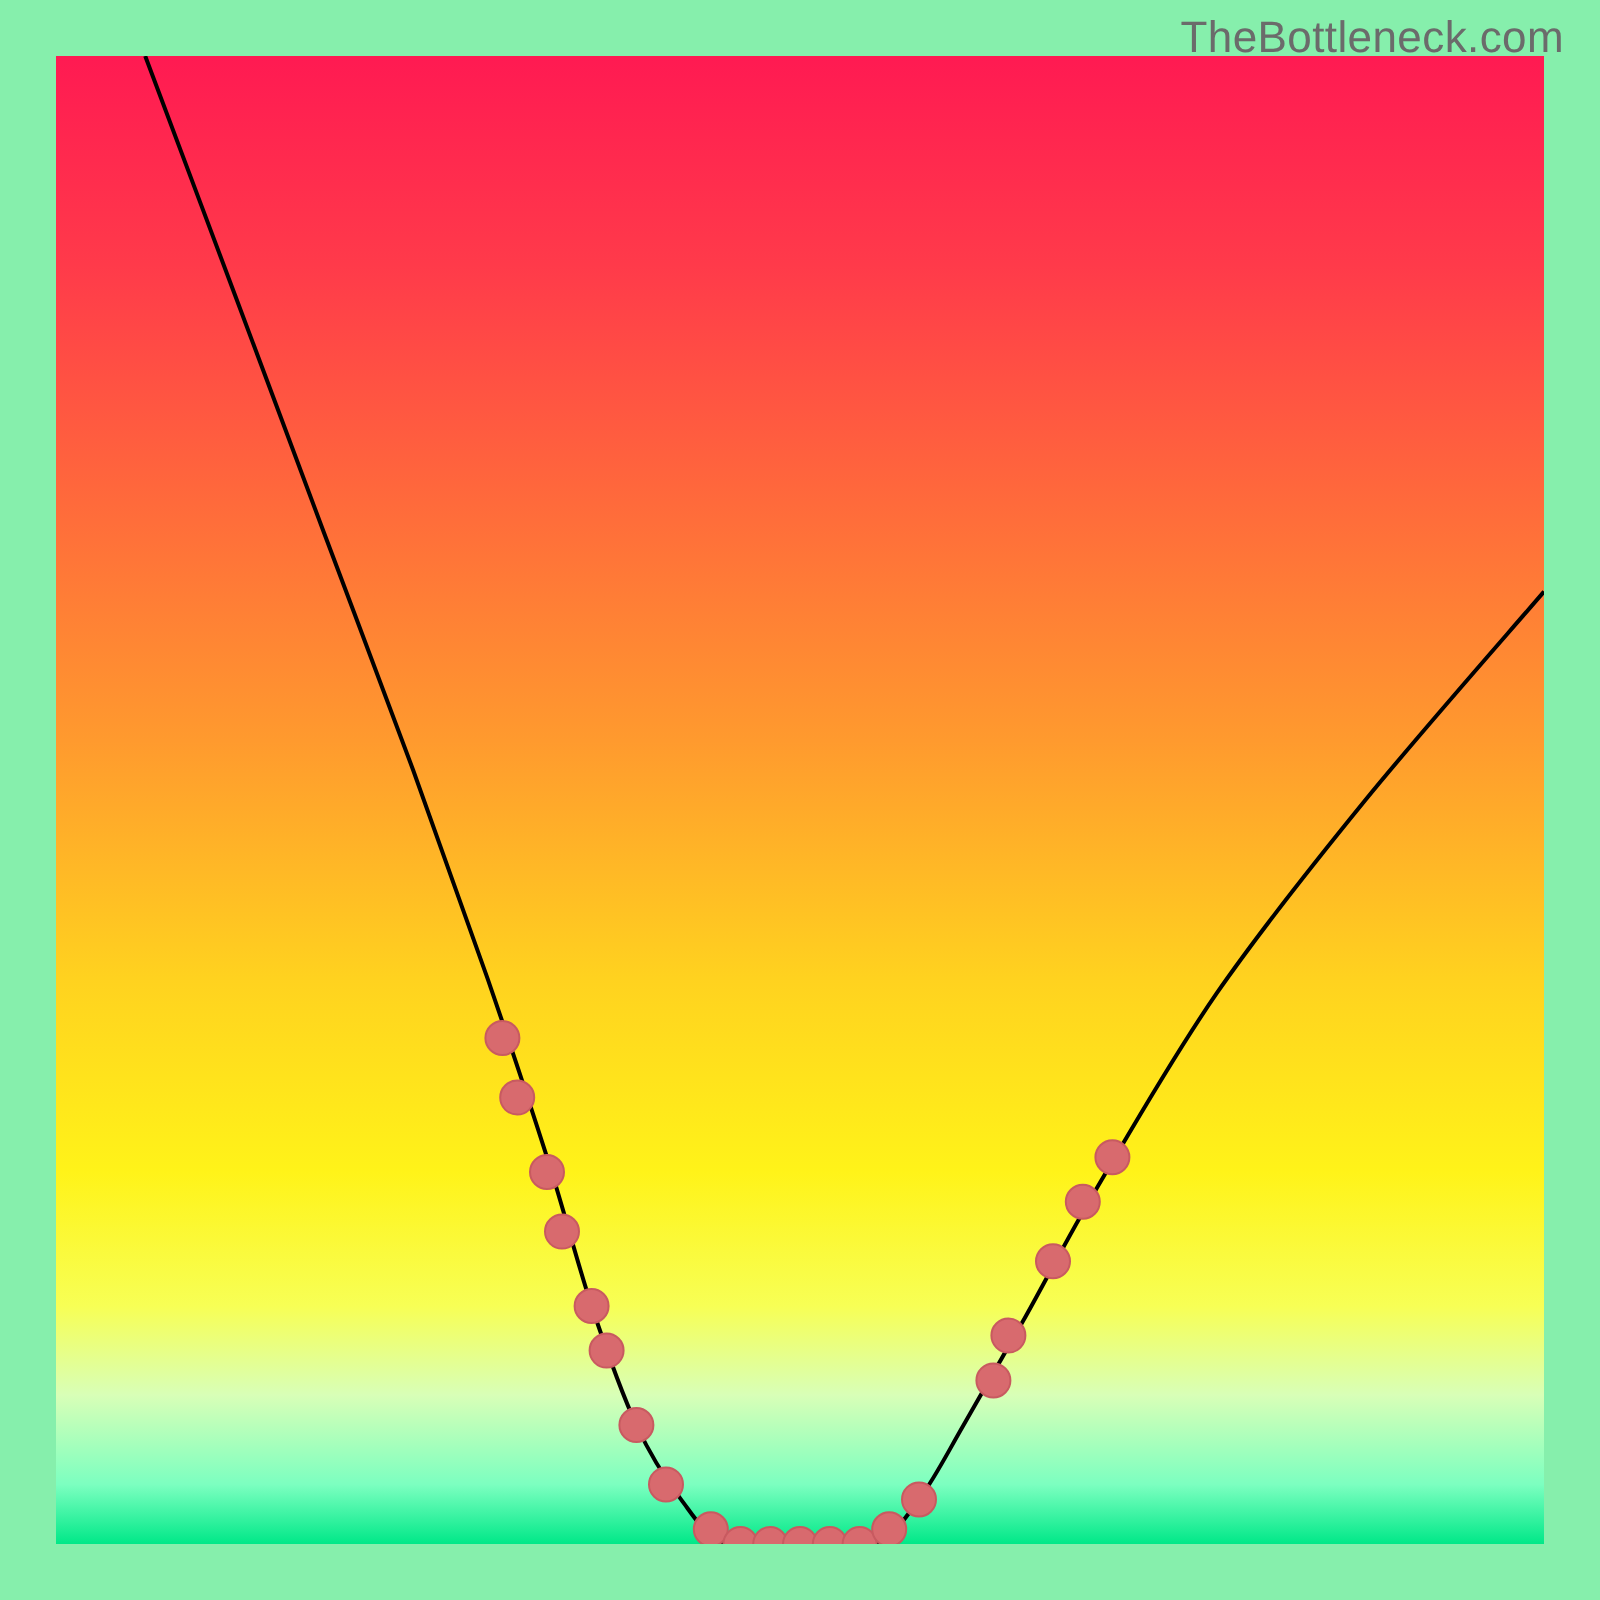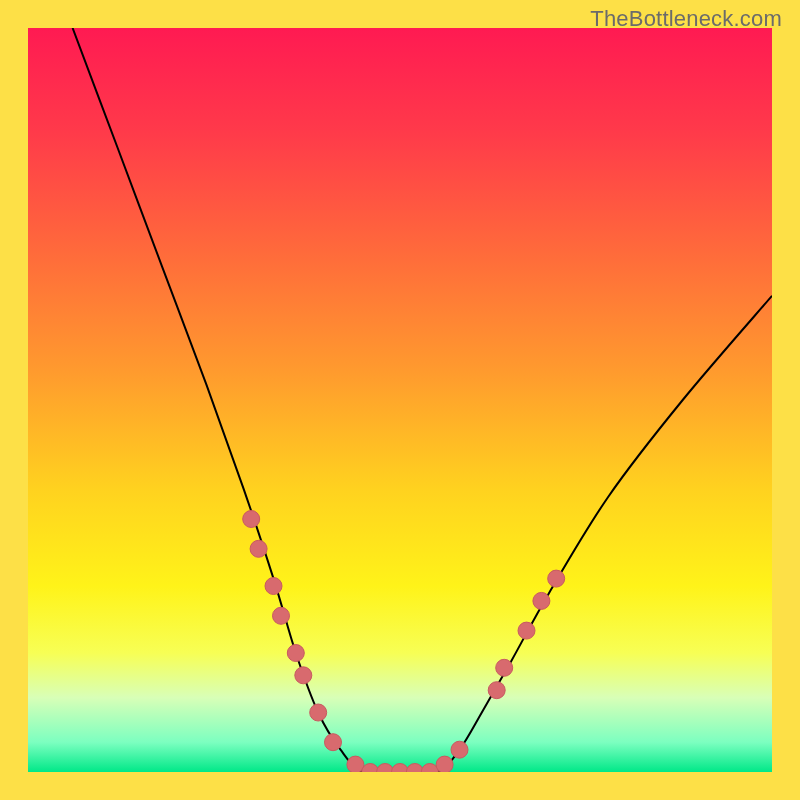--- a/index.html
+++ b/index.html
@@ -10,21 +10,21 @@
     overflow: hidden;
     background: #000;
     font-family: Arial, Helvetica, sans-serif;
   }
   .frame {
     position: absolute;
     left: 0;
     top: 0;
     width: 800px;
     height: 800px;
-    background: #fde047;
+    background: #86efac;
   }
   .plot-area {
     position: absolute;
     left: 28px;
     top: 28px;
     width: 744px;
     height: 744px;
     overflow: hidden;
   }
   .watermark {

